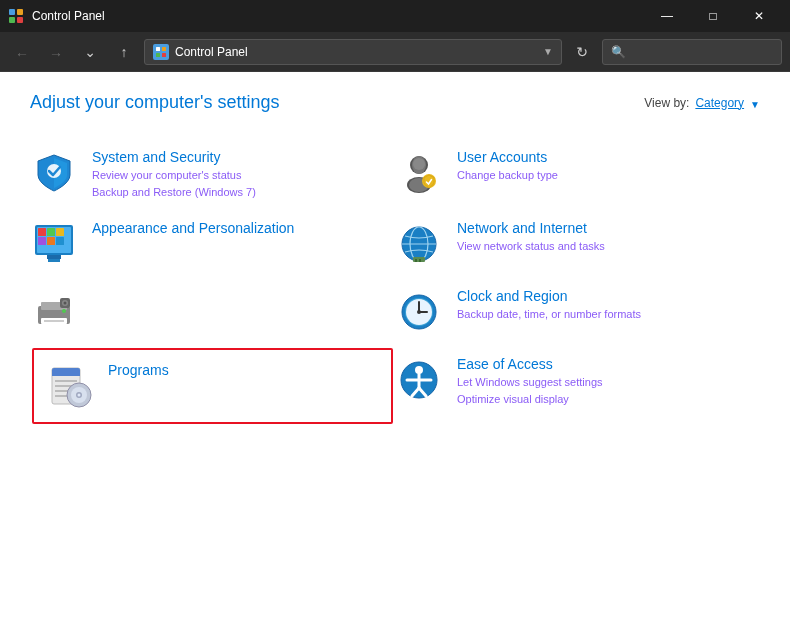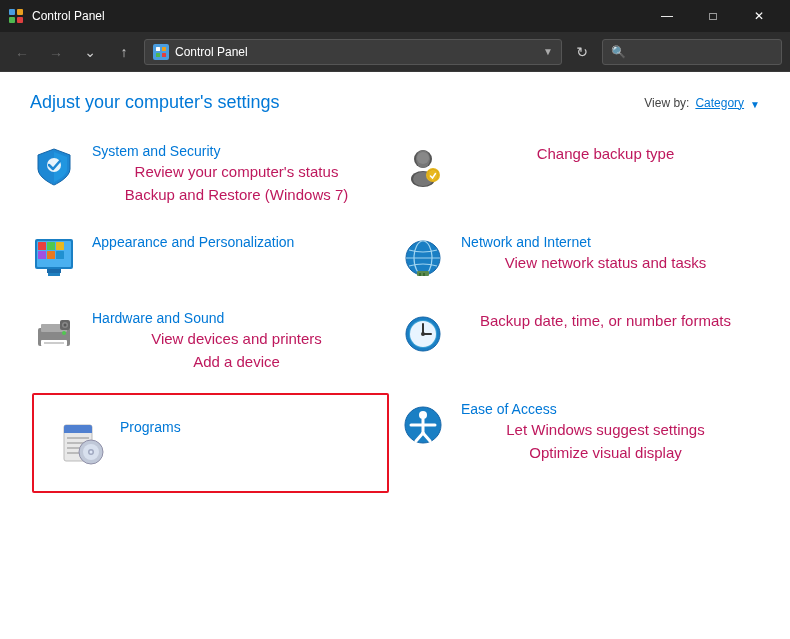--- a/index.html
+++ b/index.html
@@ -132,21 +132,21 @@
       margin: 0;
       height: calc(639px - 72px);
       overflow: auto;
       padding: 20px 30px;
     }
 
     .page-header {
       display: flex;
       justify-content: space-between;
       align-items: center;
-      margin-bottom: 20px;
+      margin-bottom: 26px;
     }
     .page-title {
       color: #0078d7;
       font-size: 18px;
       font-weight: 300;
     }
     .view-by {
       display: flex;
       align-items: flex-end;
       gap: 6px;
@@ -158,34 +158,34 @@
       color: #0078d7;
       cursor: pointer;
       text-decoration: underline;
     }
     .view-by-chevron { color: #0078d7; font-size: 10px; }
 
     
     .categories-grid {
       display: grid;
       grid-template-columns: 1fr 1fr;
-      gap: 8px;
+      gap: 0;
     }
 
     .category-item {
       display: flex;
       align-items: flex-start;
       padding: 10px 10px 10px 0;
       gap: 14px;
     }
 
     .category-item.highlighted {
       border: 2px solid #e81123;
       border-radius: 2px;
-      padding: 24px;
+      padding: 12px;
       margin: 2px;
     }
 
     .category-icon {
       width: 48px;
       height: 48px;
       flex-shrink: 0;
       display: flex;
       align-items: center;
       justify-content: center;
@@ -194,26 +194,25 @@
     .category-text { flex: 1; }
     .category-name {
       font-size: 14px;
       color: #0078d7;
       font-weight: 400;
       cursor: pointer;
       display: block;
       margin-bottom: 2px;
     }
     .category-link {
-      font-size: 15px;
-      color: #be185d;
+      font-size: 11px;
+      color: #8b5cf6;
       cursor: pointer;
       display: block;
       line-height: 1.5;
-      text-align: center;
     }
   </style>
 </head>
 <body>
 
 <div class="title-bar">
   <div class="title-bar-left">
 
     <svg class="title-bar-icon" viewBox="0 0 16 16">
       <rect x="1" y="1" width="6" height="6" fill="#4a9de0" rx="1"></rect>
@@ -289,20 +288,21 @@
           <circle cx="22" cy="13" r="6" fill="#888"></circle>
           <ellipse cx="22" cy="34" rx="12" ry="8" fill="#555"></ellipse>
           <ellipse cx="22" cy="34" rx="10" ry="7" fill="#777"></ellipse>
 
           <circle cx="32" cy="30" r="7" fill="#e8b820"></circle>
           <path d="M32 24 L37 26.5 L37 31 C37 34 32 37 32 37 C32 37 27 34 27 31 L27 26.5 Z" fill="#e8b820" stroke="#c8980a" stroke-width="0.5"></path>
           <path d="M29.5 31 L31.5 33 L34.5 28.5" stroke="#fff" stroke-width="1.5" fill="none" stroke-linecap="round"></path>
         </svg>
       </div>
       <div class="category-text">
+        <span class="category-name">User Accounts</span>
         <span class="category-link">Change backup type</span>
       </div>
     </div>
 
     <div class="category-item">
       <div class="category-icon">
         <svg width="44" height="44" viewBox="0 0 44 44">
           <rect x="3" y="3" width="38" height="30" rx="2" fill="#1a7fc4"></rect>
           <rect x="5" y="5" width="34" height="26" rx="1" fill="#4ab0f0"></rect>
 
@@ -350,39 +350,35 @@
           <rect x="9" y="12" width="26" height="8" rx="1" fill="#aaa"></rect>
           <rect x="9" y="28" width="26" height="6" rx="1" fill="#fff"></rect>
           <rect x="12" y="30" width="20" height="2" fill="#ccc"></rect>
           <circle cx="32" cy="21" r="2" fill="#50c850"></circle>
 
           <rect x="28" y="8" width="10" height="10" rx="2" fill="#666"></rect>
           <circle cx="33" cy="13" r="3" fill="#888"></circle>
           <circle cx="33" cy="13" r="1.5" fill="#555"></circle>
         </svg>
       </div>
-      <div class="category-text">
-        <span class="category-name">Hardware and Sound</span>
-        <span class="category-link">View devices and printers</span>
-        <span class="category-link">Add a device</span>
-      </div>
     </div>
 
     <div class="category-item">
       <div class="category-icon">
         <svg width="44" height="44" viewBox="0 0 44 44">
           <circle cx="22" cy="22" r="17" fill="#1a7fc4" stroke="#1565a8" stroke-width="1"></circle>
           <circle cx="22" cy="22" r="14" fill="#3a9fd4"></circle>
           <circle cx="22" cy="22" r="13" fill="#e8f4ff"></circle>
           <line x1="22" y1="22" x2="22" y2="12" stroke="#333" stroke-width="2" stroke-linecap="round"></line>
           <line x1="22" y1="22" x2="30" y2="22" stroke="#333" stroke-width="2" stroke-linecap="round"></line>
           <circle cx="22" cy="22" r="2" fill="#333"></circle>
         </svg>
       </div>
       <div class="category-text">
+        <span class="category-name">Clock and Region</span>
         <span class="category-link">Backup date, time, or number formats</span>
       </div>
     </div>
 
     <div class="category-item highlighted">
       <div class="category-icon">
         <svg width="44" height="44" viewBox="0 0 44 44">
 
           <rect x="4" y="4" width="28" height="36" rx="2" fill="#e8e8e8" stroke="#bbb" stroke-width="1"></rect>
           <rect x="4" y="4" width="28" height="8" rx="2" fill="#5080d0"></rect>

